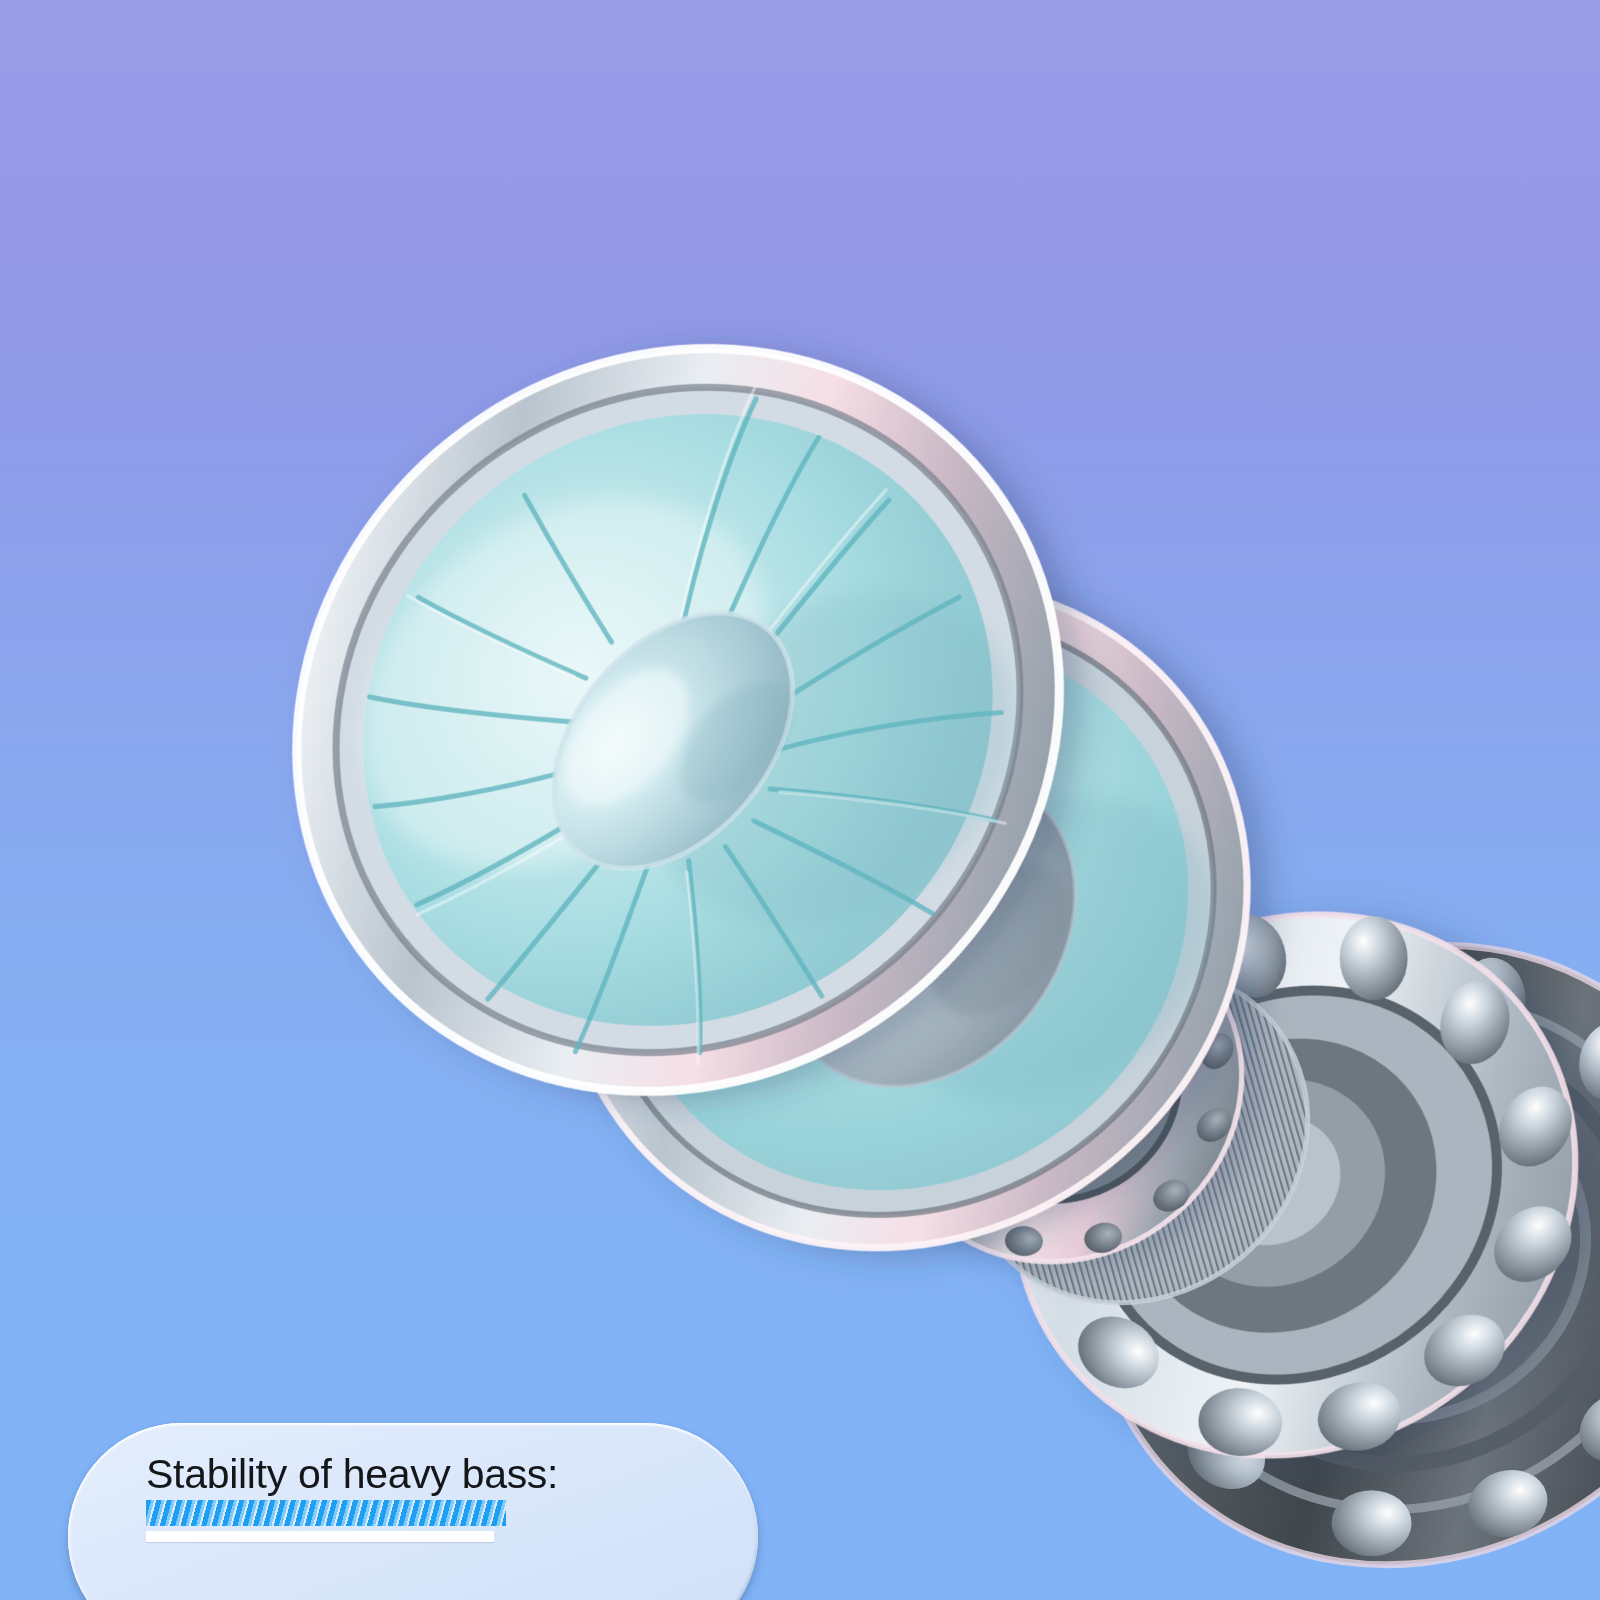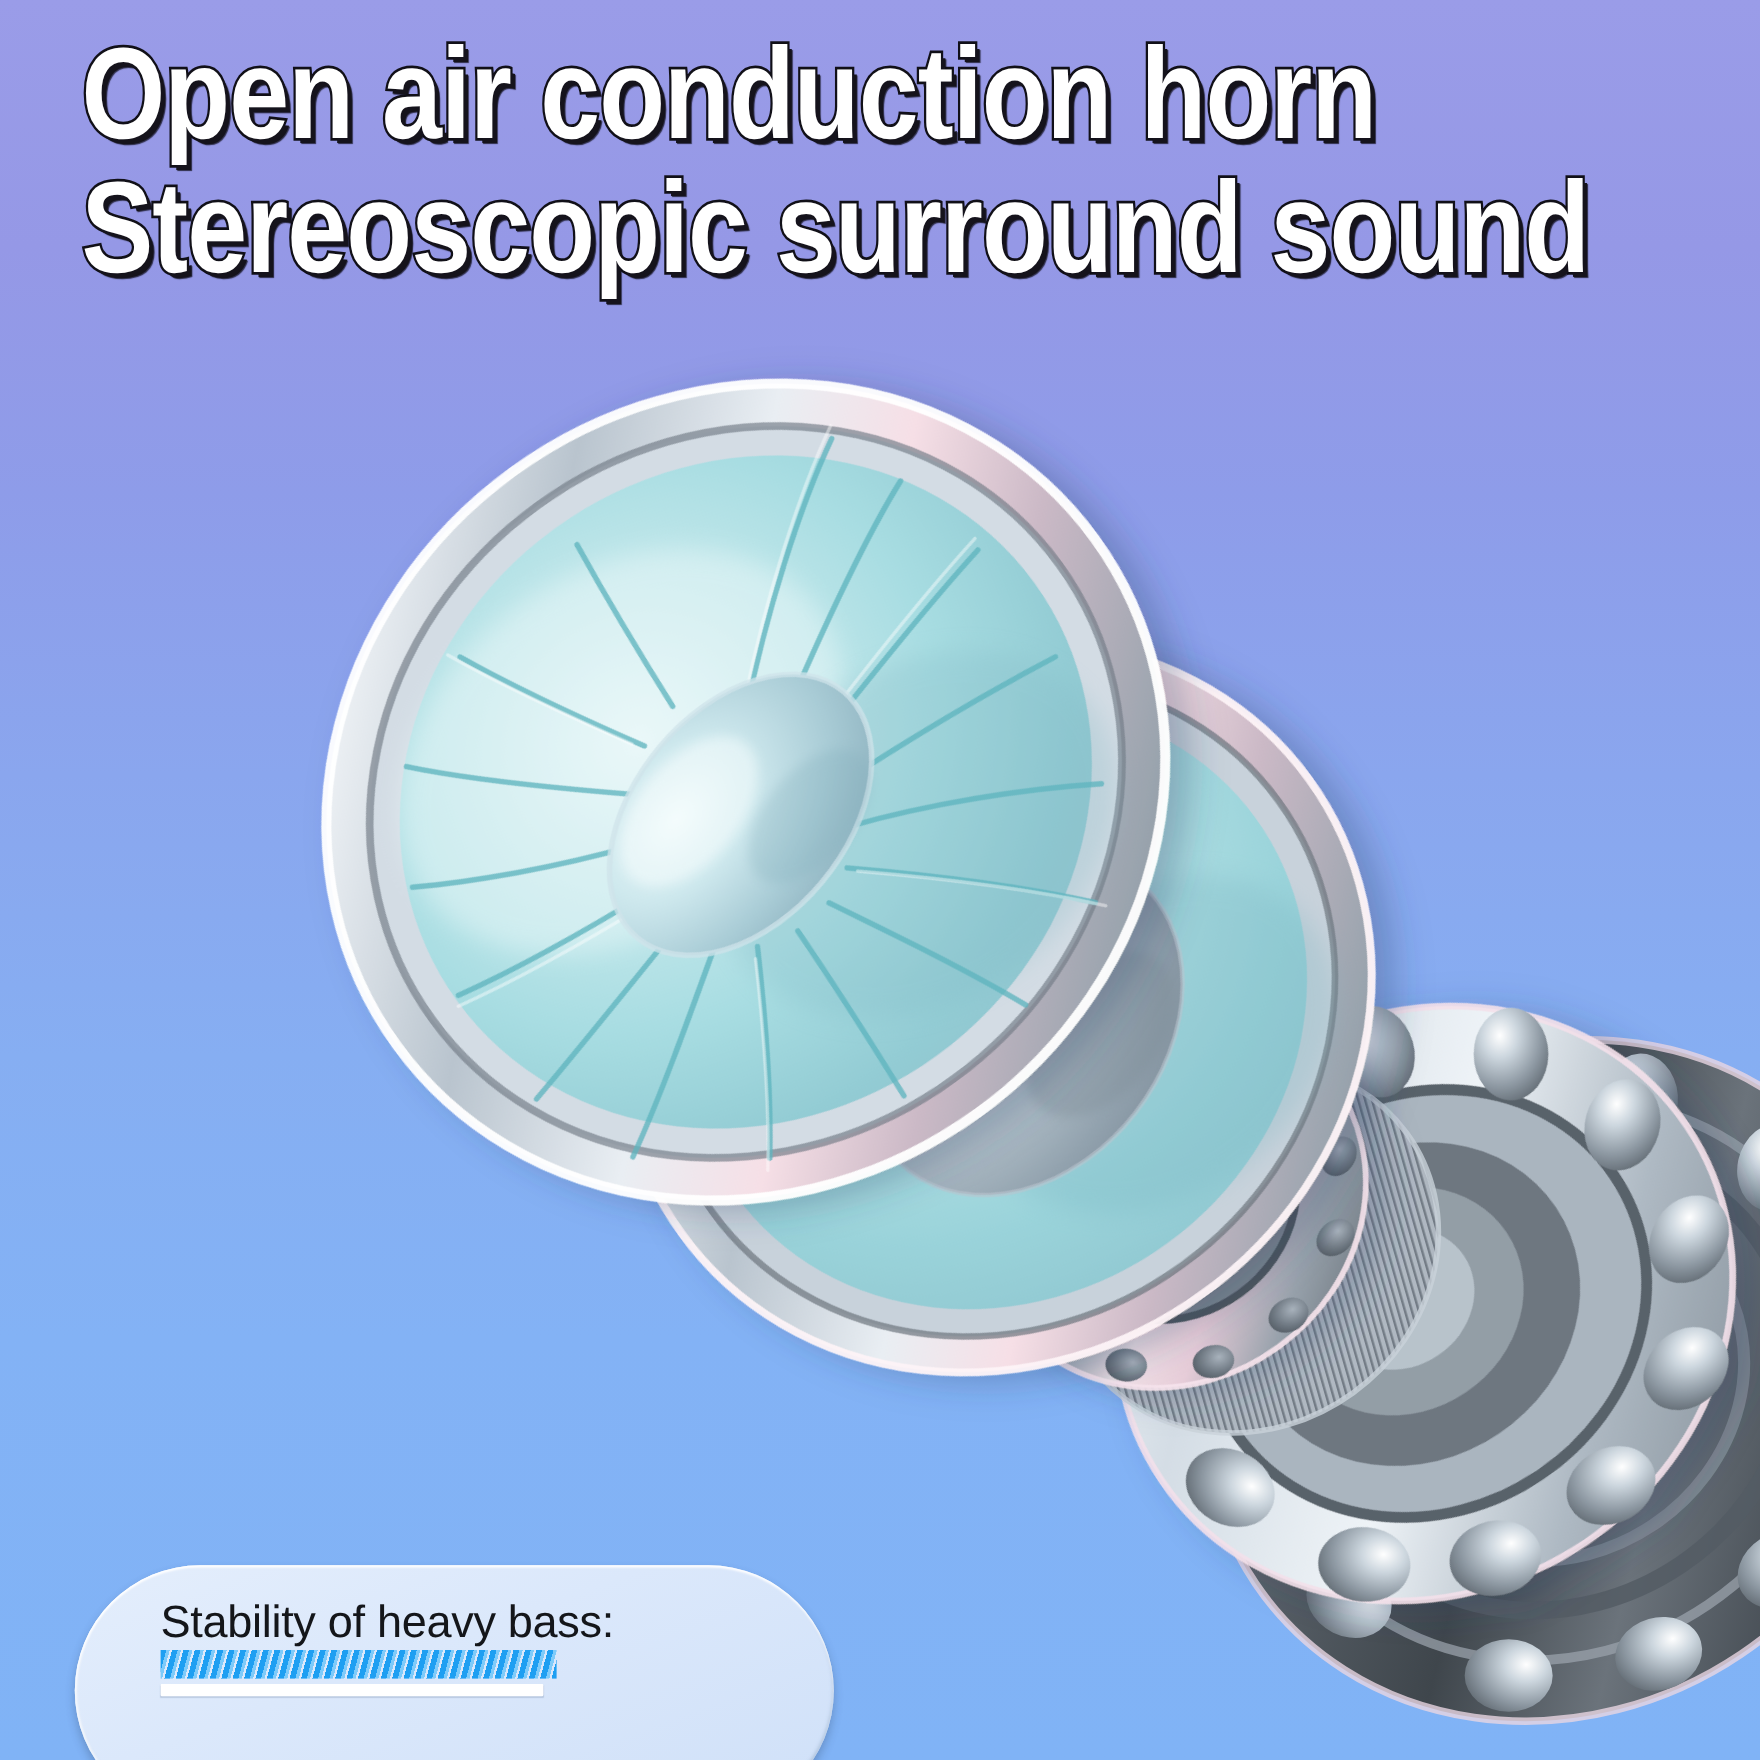--- a/index.html
+++ b/index.html
@@ -358,24 +358,20 @@
           <ellipse cx="-16" cy="14" rx="146" ry="96" fill="url(#domeGrad)" transform="rotate(-14 -16 14)"></ellipse>
           <ellipse cx="-16" cy="14" rx="146" ry="96" fill="none" stroke="#cfe3ea" stroke-width="5" opacity=".75" transform="rotate(-14 -16 14)"></ellipse>
           <ellipse cx="-52" cy="-16" rx="80" ry="46" fill="#f6fdfd" opacity=".5" filter="url(#blurLite)" transform="rotate(-14 -52 -16)"></ellipse>
           <ellipse cx="34" cy="52" rx="72" ry="40" fill="#7aa8b6" opacity=".24" filter="url(#blurLite)" transform="rotate(-14 34 52)"></ellipse>
         </g>
 
       </g>
     </svg>
   </div>
 
-  <div id="headline">
-    <div class="hl-line hl-1">Open air conduction horn</div>
-    <div class="hl-line hl-2">Stereoscopic surround sound</div>
-  </div>
 
   <div id="spec-panel">
 
     <div class="spec-row">
       <div class="spec-label">Stability of heavy bass:</div>
       <div class="meter">
         <div class="meter-ticks" style="width:360px;"></div>
         <div class="meter-track" style="width:348px;"></div>
       </div>
     </div>

